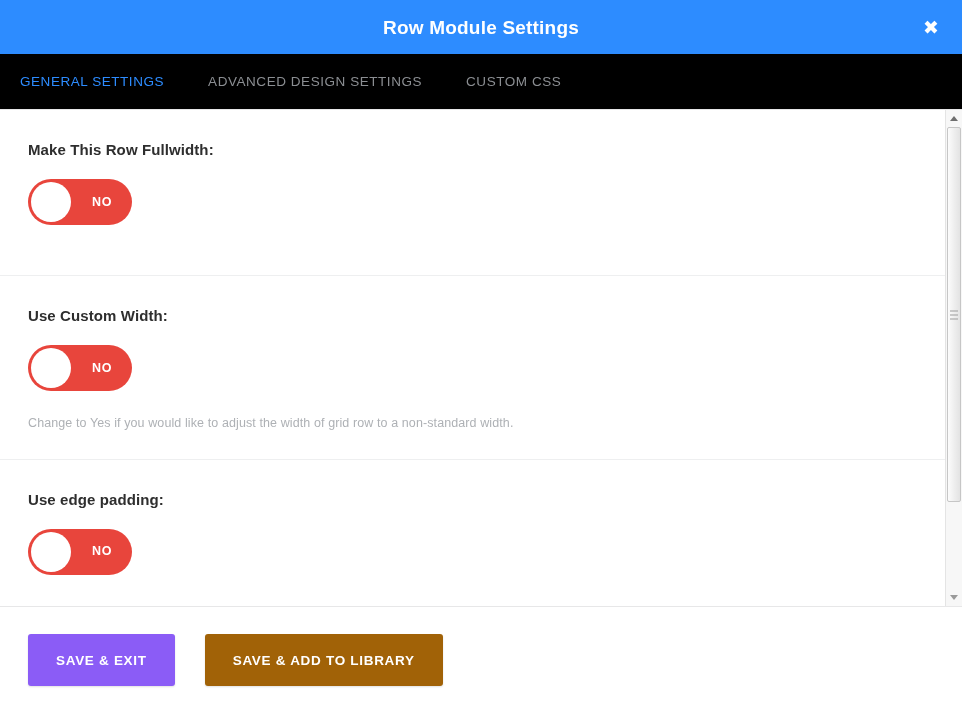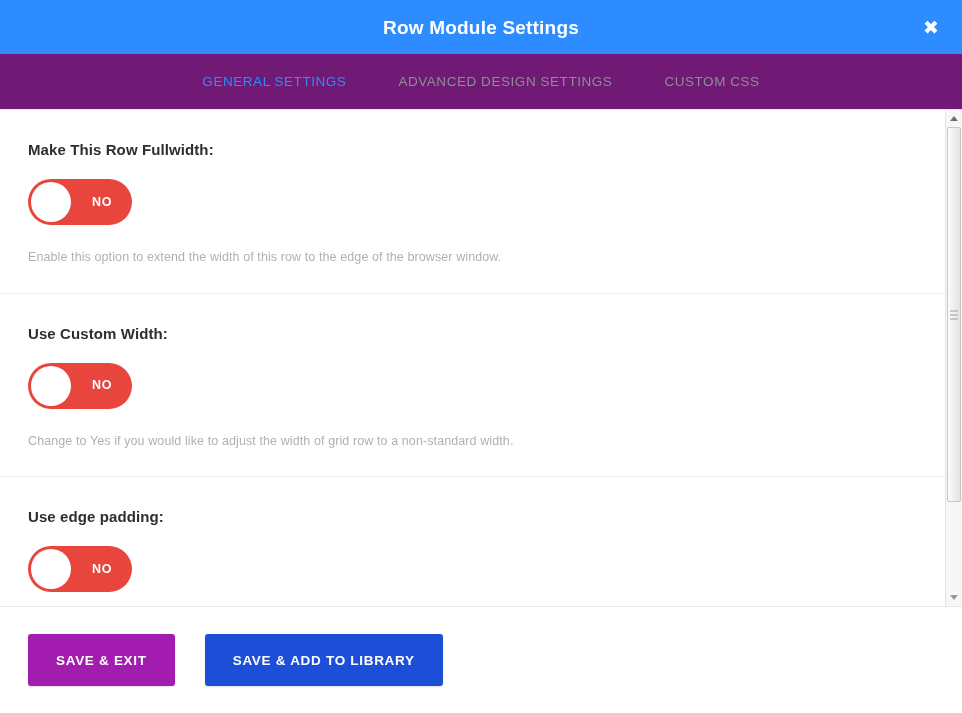--- a/index.html
+++ b/index.html
@@ -60,26 +60,25 @@
     background: transparent;
     border: none;
     padding: 0;
     font-family: "Liberation Sans", "DejaVu Sans", sans-serif;
   }
 
   
   .tab-bar {
     height: 56px;
     min-height: 56px;
-    background: #701a75;
+    background: #000000;
     border-bottom: 1px solid #e7e7e8;
     display: flex;
     align-items: center;
-    justify-content: center;
-    gap: 12px;
+    gap: 4px;
   }
   .tab {
     font-size: 13.5px;
     letter-spacing: 0.55px;
     color: #8b8e92;
     text-transform: uppercase;
     cursor: pointer;
     padding: 0 20px;
     line-height: 1;
     user-select: none;
@@ -239,22 +238,22 @@
     letter-spacing: 0.7px;
     text-transform: uppercase;
     height: 52px;
     border-radius: 3px;
     cursor: pointer;
     padding: 0 28px;
     font-family: "Liberation Sans", "DejaVu Sans", sans-serif;
     box-shadow: 0 1px 2px rgba(0,0,0,0.12);
     white-space: nowrap;
   }
-  .btn-save-exit { background: #a21caf; min-width: 146px; }
-  .btn-save-library { background: #1d4ed8; min-width: 224px; }
+  .btn-save-exit { background: #8b5cf6; min-width: 146px; }
+  .btn-save-library { background: #a16207; min-width: 224px; }
 </style>
 </head>
 <body>
 
 <div class="modal">
 
   <div class="modal-header">
     <div class="modal-title">Row Module Settings</div>
     <button class="close-button">✖</button>
   </div>
@@ -268,21 +267,20 @@
   <div class="modal-body-wrap">
 
     <div class="modal-body">
 
       <div class="setting-row">
         <div class="setting-label">Make This Row Fullwidth:</div>
         <div class="toggle">
           <div class="toggle-knob"></div>
           <div class="toggle-text">NO</div>
         </div>
-        <p class="setting-desc">Enable this option to extend the width of this row to the edge of the browser window.</p>
       </div>
 
       <div class="setting-row">
         <div class="setting-label">Use Custom Width:</div>
         <div class="toggle">
           <div class="toggle-knob"></div>
           <div class="toggle-text">NO</div>
         </div>
         <p class="setting-desc">Change to Yes if you would like to adjust the width of grid row to a non-standard width.</p>
       </div>

